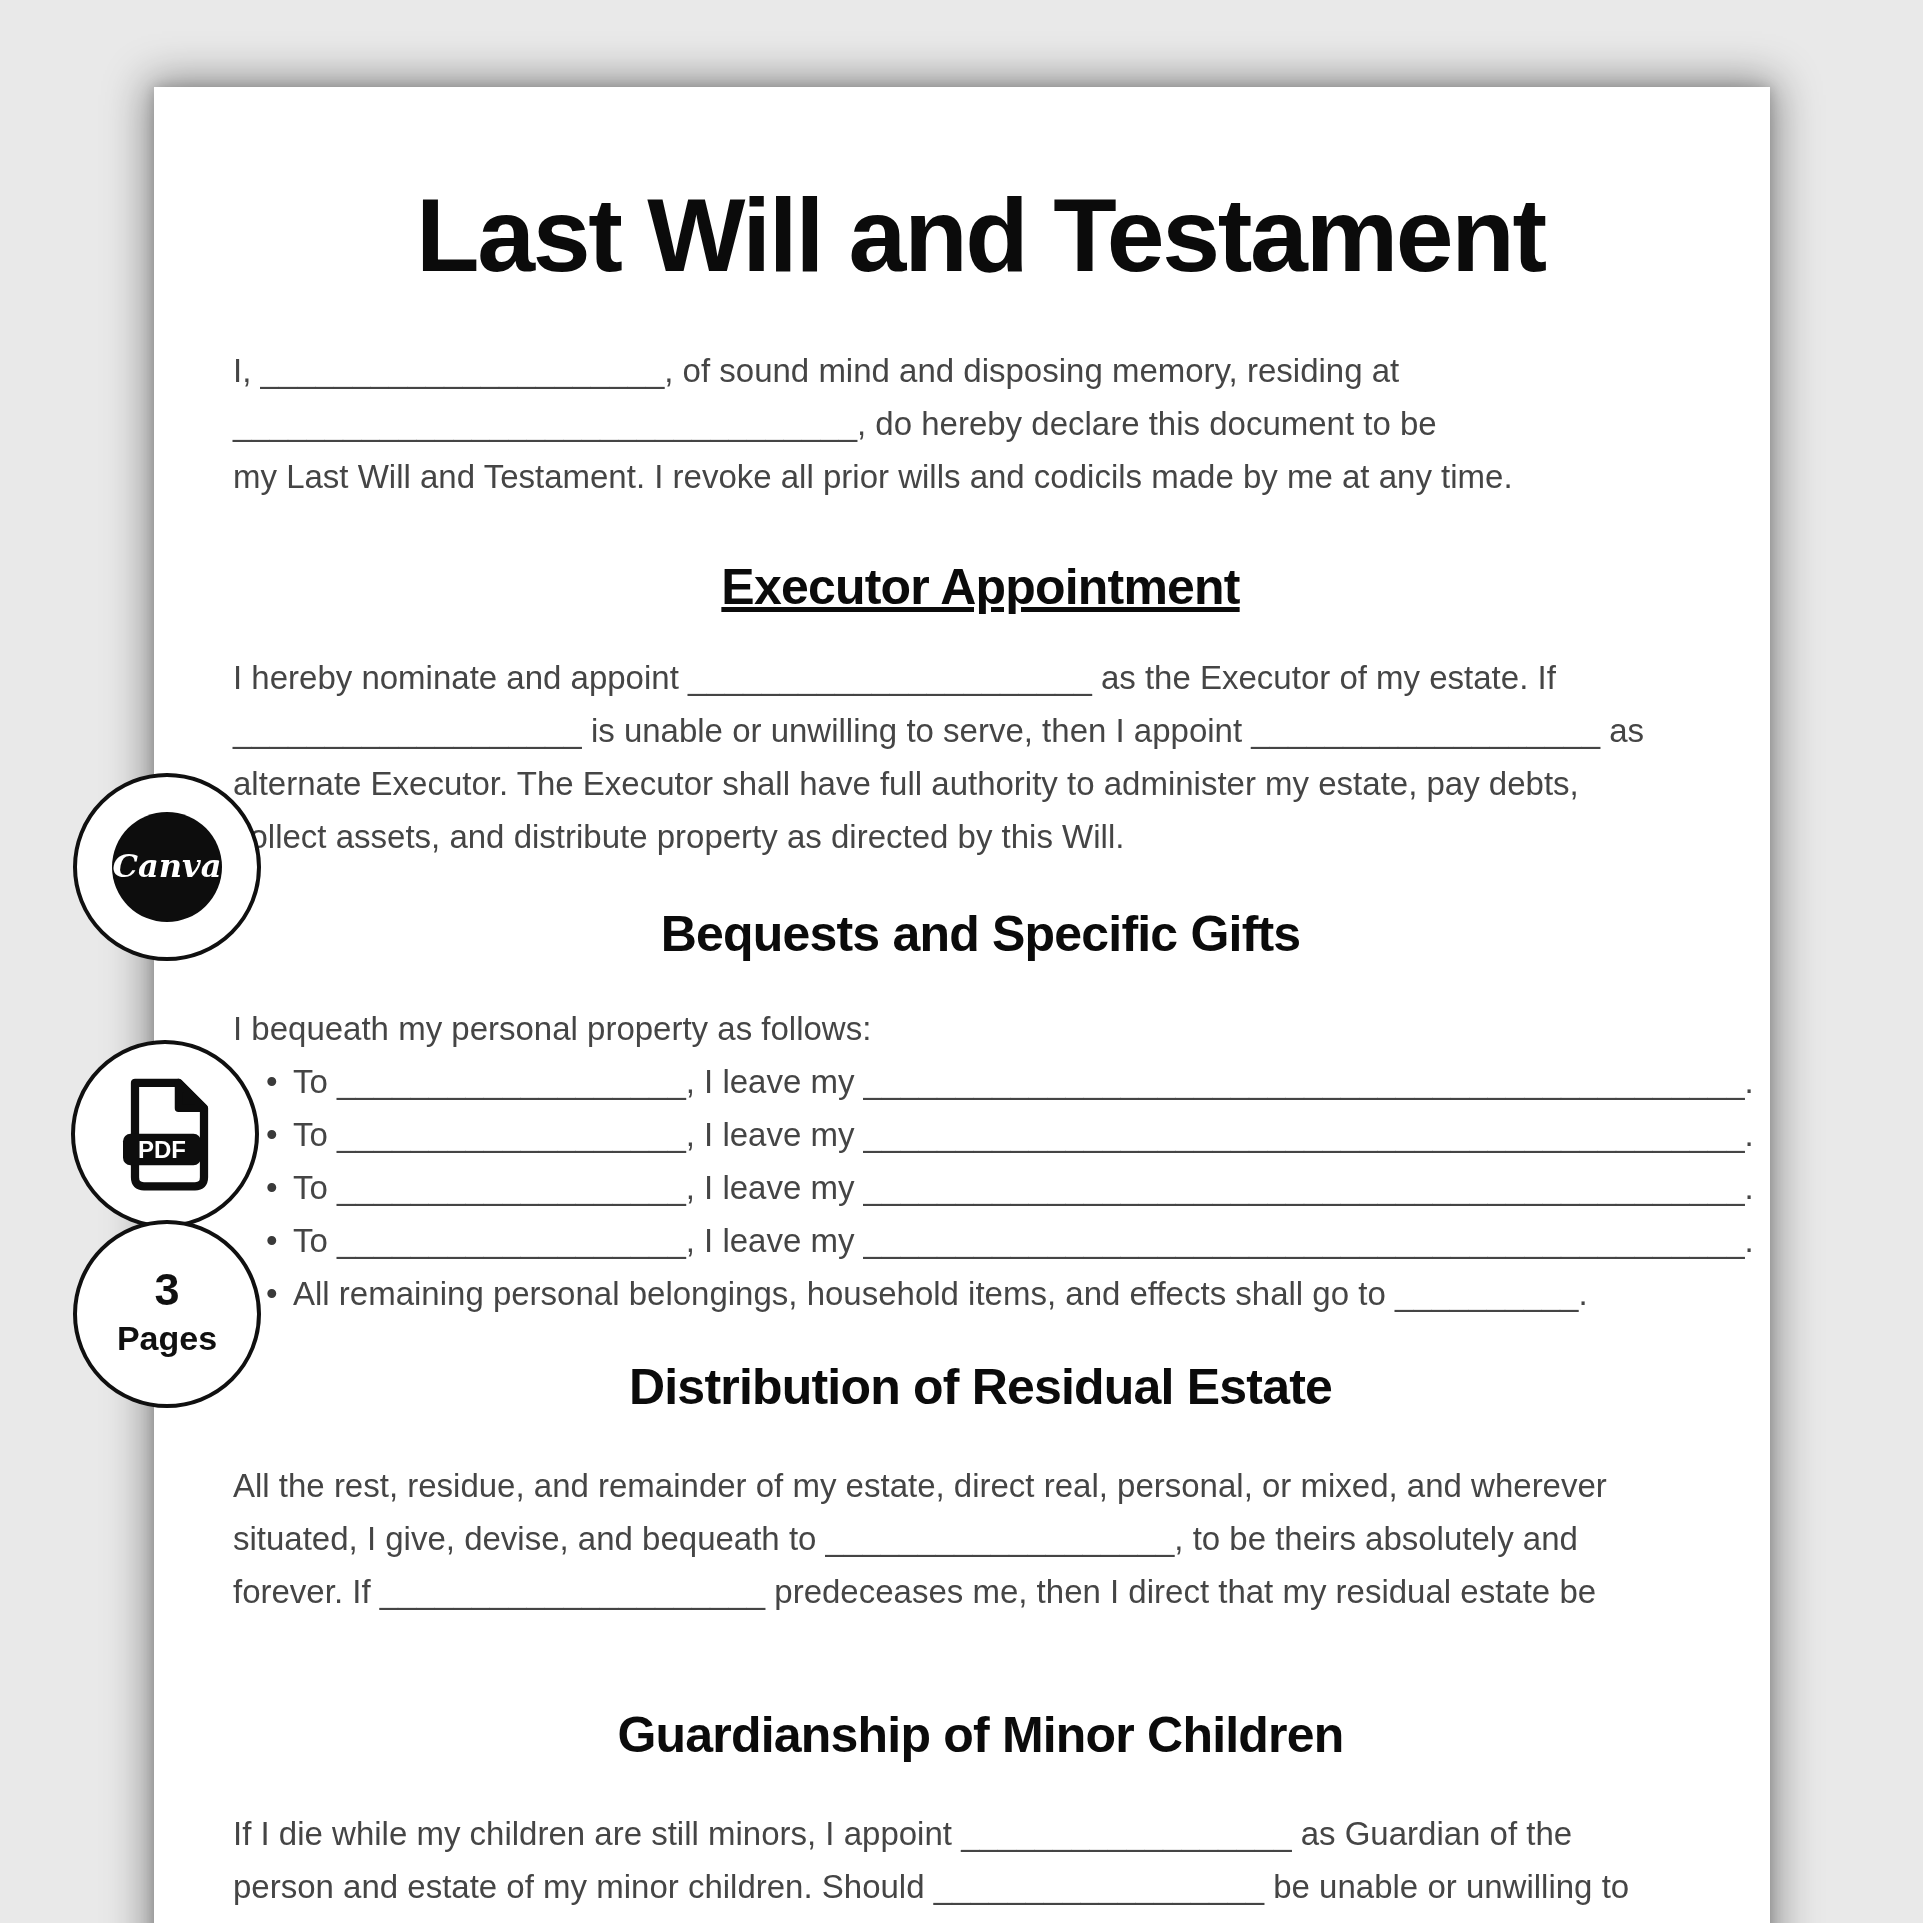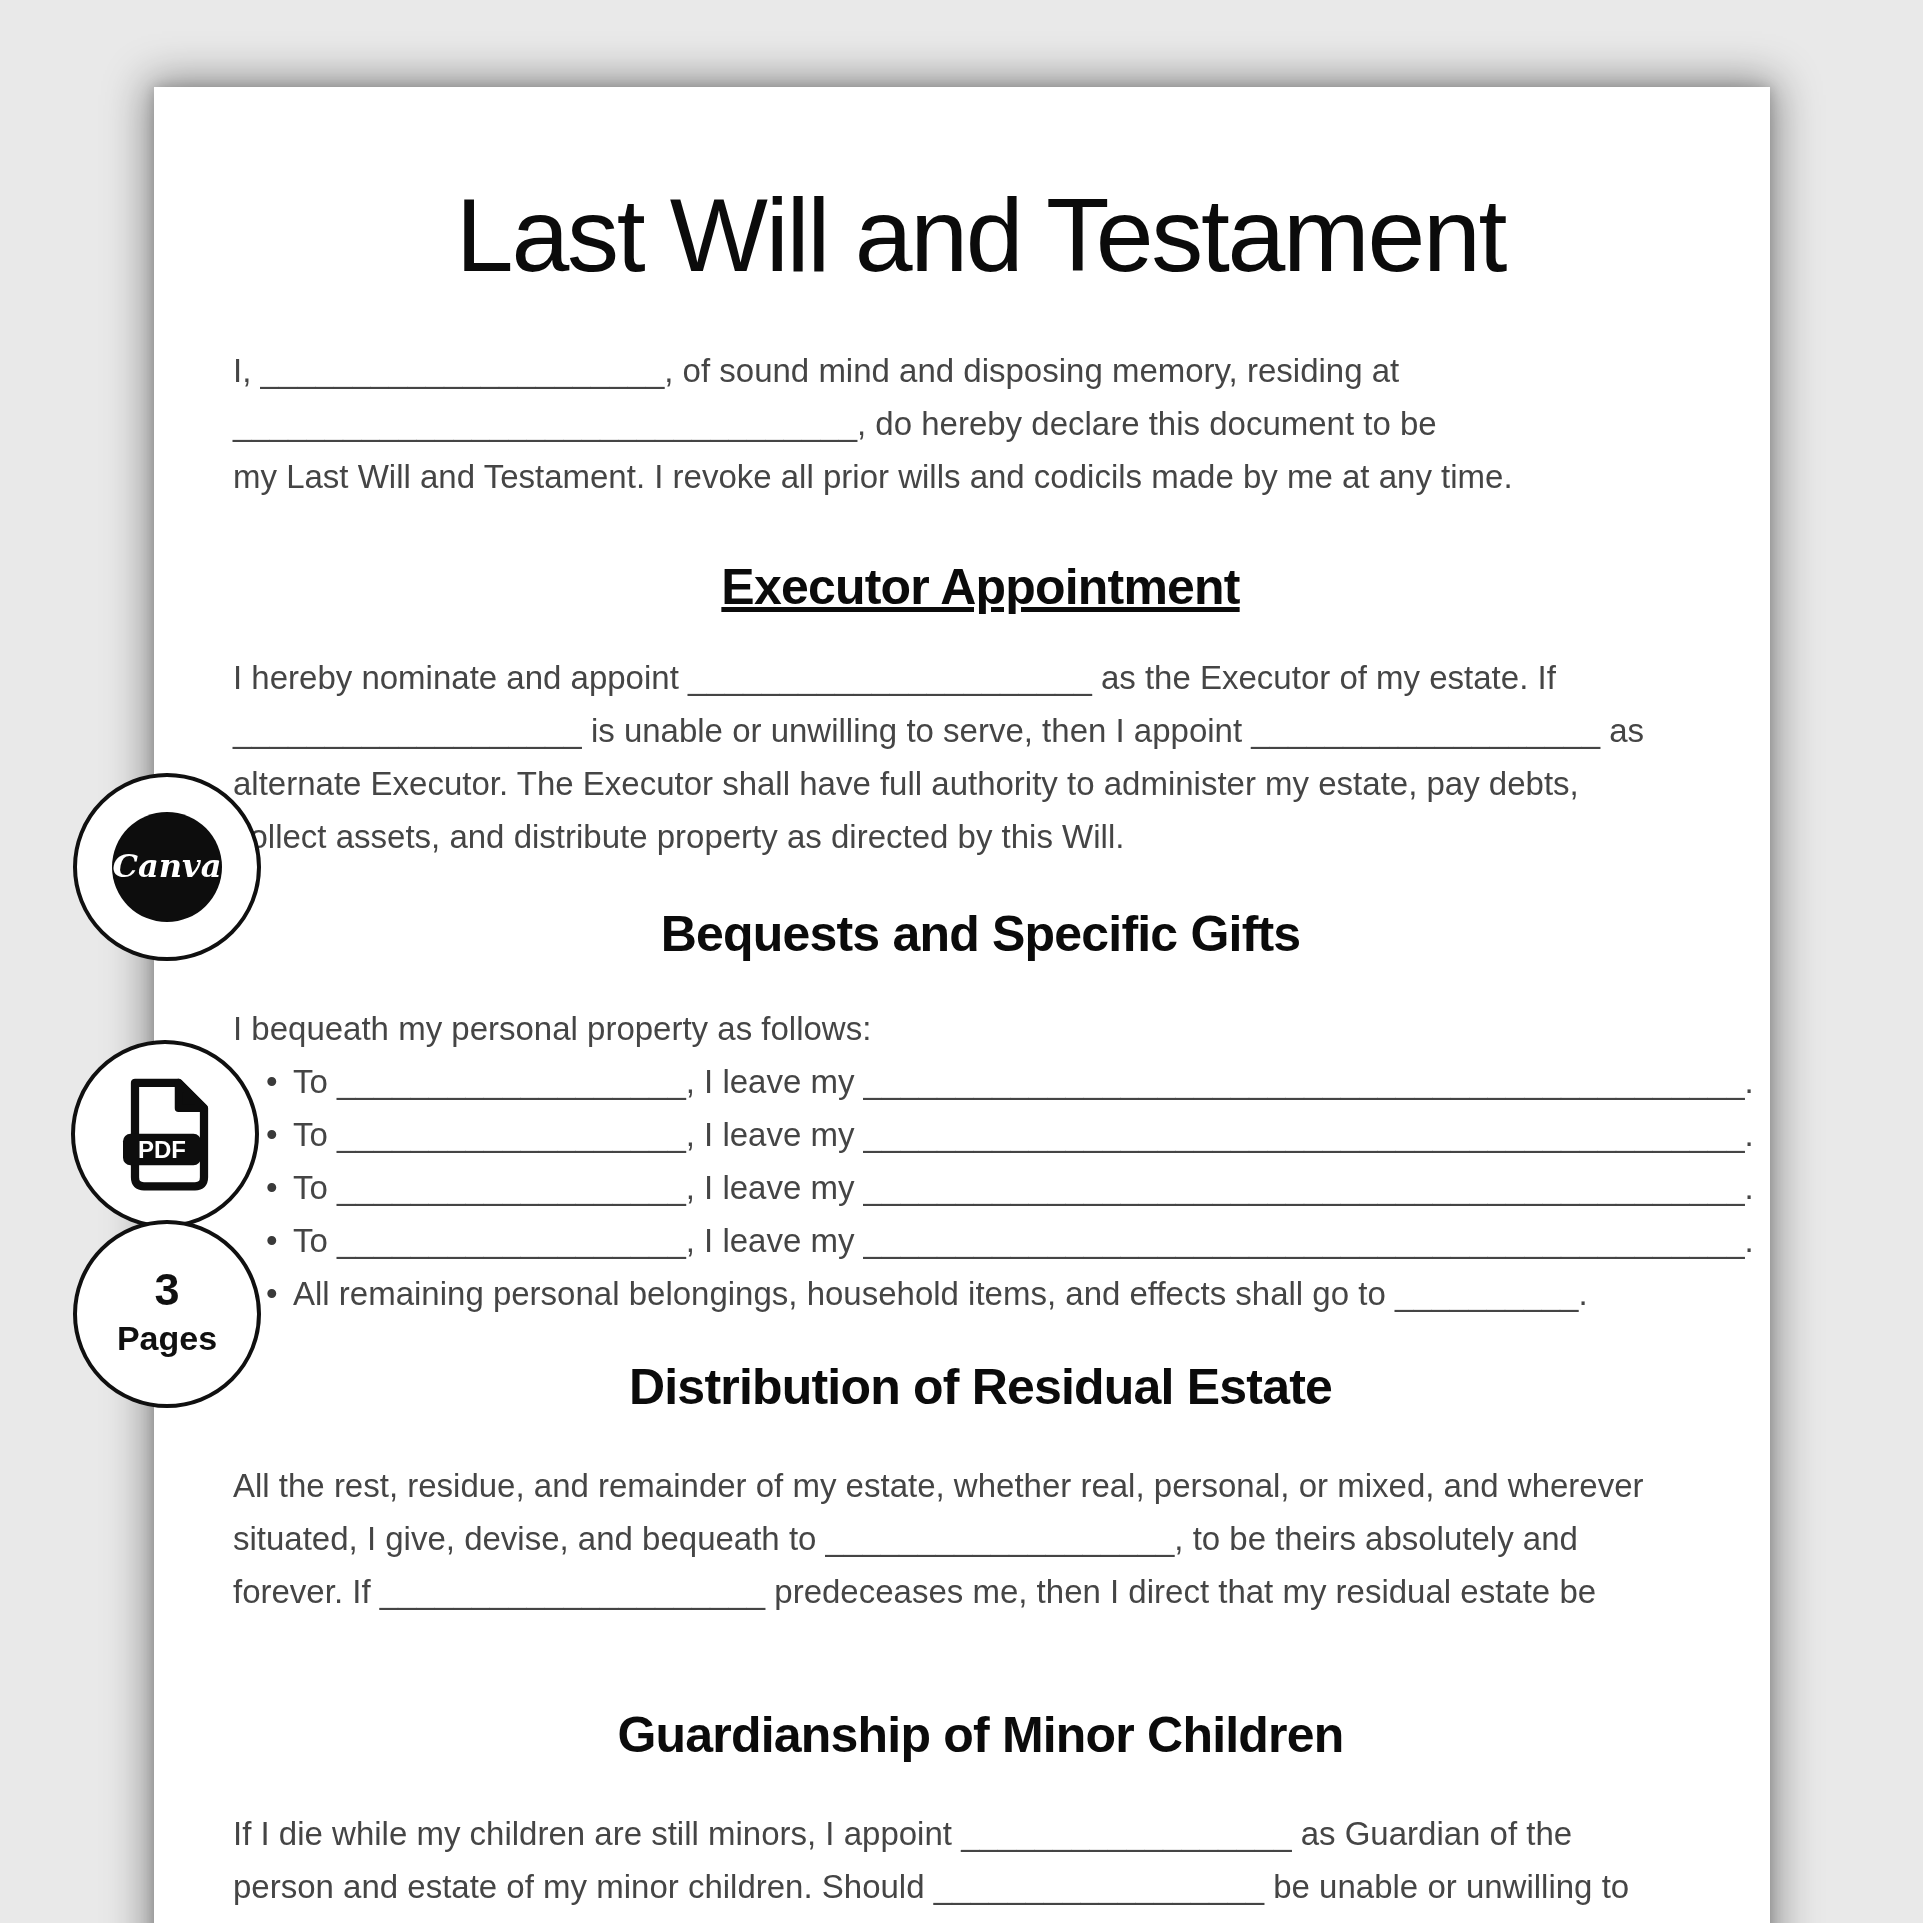--- a/index.html
+++ b/index.html
@@ -19,21 +19,21 @@
     background: #ffffff;
     box-shadow: 0 0 41px 6px rgba(0,0,0,0.42), 0 0 12px rgba(0,0,0,0.18);
   }
   .page-inner { position: relative; width: 100%; height: 100%; }
 
   .abs { position: absolute; left: 79px; right: 42px; }
 
   .doc-title {
     text-align: center;
     font-size: 104px;
-    font-weight: 400;
+    font-weight: 700;
     letter-spacing: -2.3px;
     line-height: 104px;
     color: #0b0b0b;
     white-space: nowrap;
   }
   .section-heading {
     text-align: center;
     font-size: 50px;
     font-weight: 700;
     letter-spacing: -0.8px;
@@ -132,21 +132,21 @@
         </div>
         <div class="bullet-line">
           <span class="dot">•</span>
           <span>All remaining personal belongings, household items, and effects shall go to __________.</span>
         </div>
       </div>
 
       <div class="abs section-heading" style="top:1270px;">Distribution of Residual Estate</div>
 
       <div class="abs body-copy" style="top:1372px;">
-        <div class="ln">All the rest, residue, and remainder of my estate, whether real, personal, or mixed, and wherever</div>
+        <div class="ln">All the rest, residue, and remainder of my estate, direct real, personal, or mixed, and wherever</div>
         <div class="ln">situated, I give, devise, and bequeath to ___________________, to be theirs absolutely and</div>
         <div class="ln">forever. If _____________________ predeceases me, then I direct that my residual estate be</div>
       </div>
 
       <div class="abs body-copy" style="top:1720px;">
         <div class="ln">If I die while my children are still minors, I appoint __________________ as Guardian of the</div>
         <div class="ln">person and estate of my minor children. Should __________________ be unable or unwilling to</div>
       </div>
 
       <div class="abs section-heading" style="top:1618px;">Guardianship of Minor Children</div>

